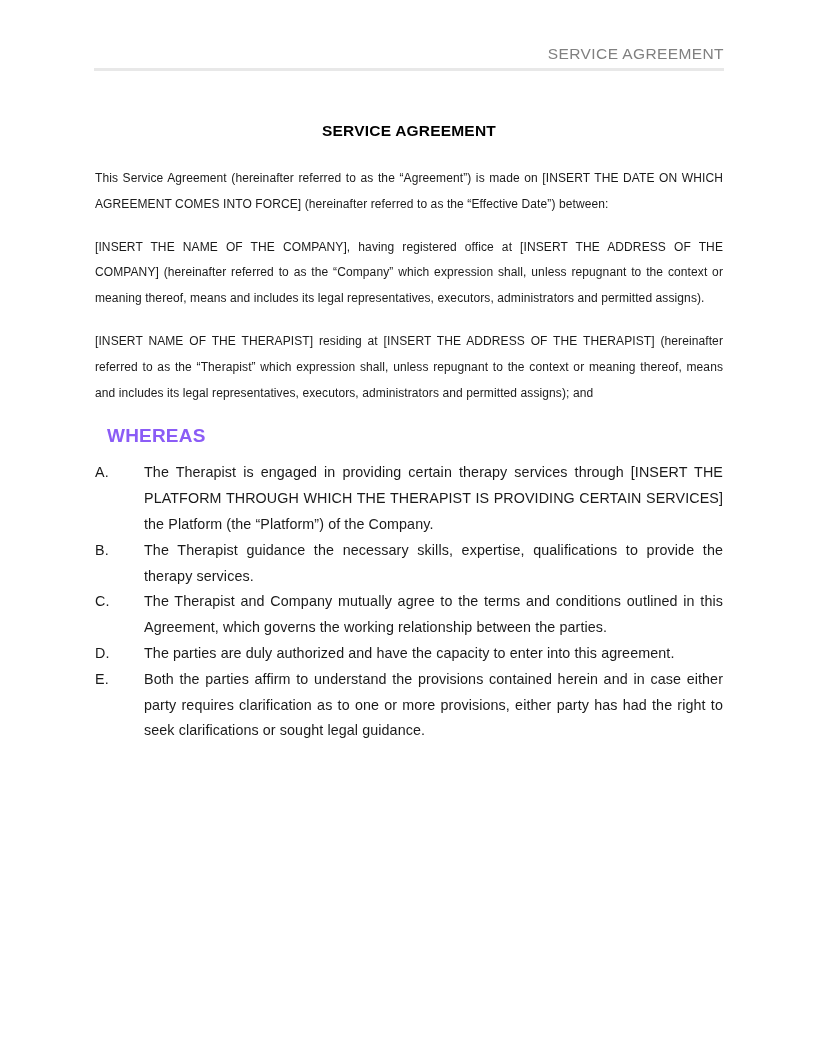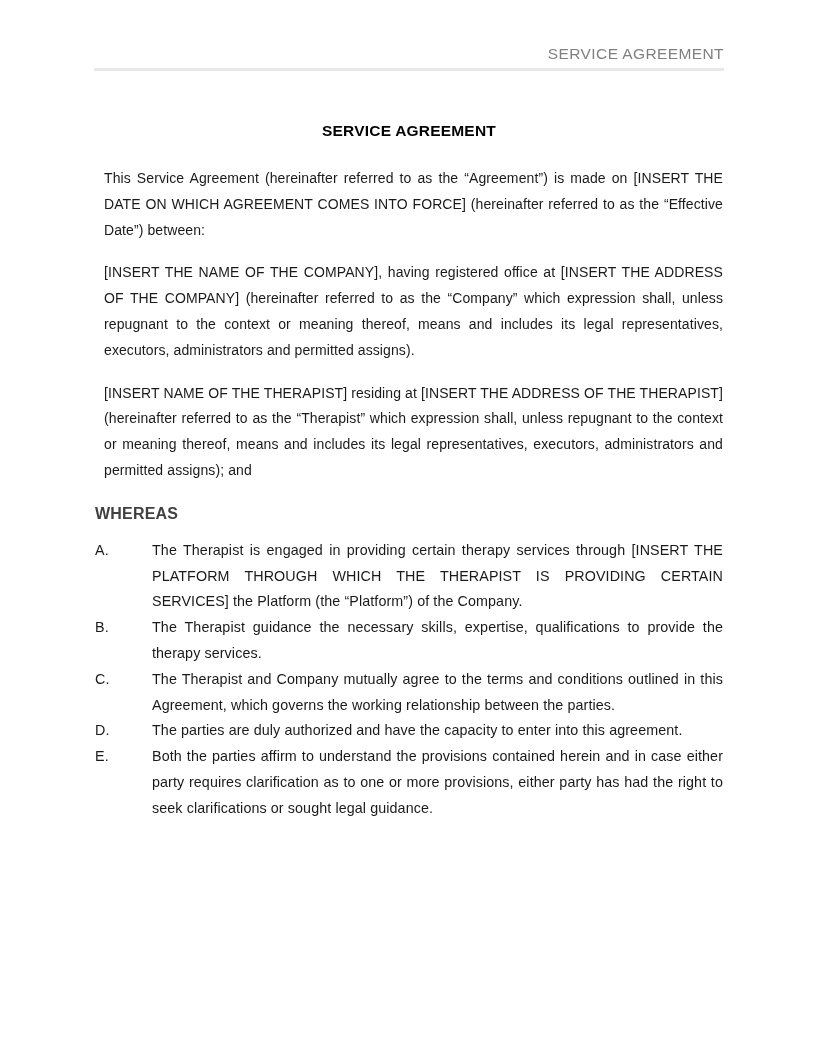--- a/index.html
+++ b/index.html
@@ -57,38 +57,38 @@
     margin: 0 0 24px 0;
     text-align: center;
     font-size: 15.5px;
     font-weight: bold;
     letter-spacing: 0.2px;
     line-height: 22px;
     color: #000000;
   }
 
   p.para {
-    margin: 0 0 17px 9px;
-    font-size: 14px;
+    margin: 0 0 17px 0;
+    font-size: 12px;
     line-height: 25.8px;
     text-align: justify;
     color: #1a1a1a;
     letter-spacing: 0.1px;
   }
   p.para:last-child {
     margin-bottom: 0;
   }
 
   .section-heading {
-    margin: 0 0 12px 0;
-    font-size: 16px;
+    margin: 0 0 12px 12px;
+    font-size: 19px;
     font-weight: bold;
     line-height: 25px;
     letter-spacing: 0.2px;
-    color: #404040;
+    color: #8b5cf6;
   }
 
   
   .recitals {
     margin: 0;
     padding: 0;
     list-style: none;
   }
   .recital-item {
     position: relative;
@@ -105,21 +105,20 @@
     left: 0;
     top: 0;
     width: 40px;
     text-align: left;
     font-size: 14.3px;
     line-height: 25.8px;
     color: #1a1a1a;
   }
   .recital-text {
     display: block;
-    margin-left: 8px;
   }
 
   
   .page-footer {
     position: absolute;
     left: 94px;
     top: 988px;
     width: 630px;
     text-align: right;
     font-size: 13.5px;

